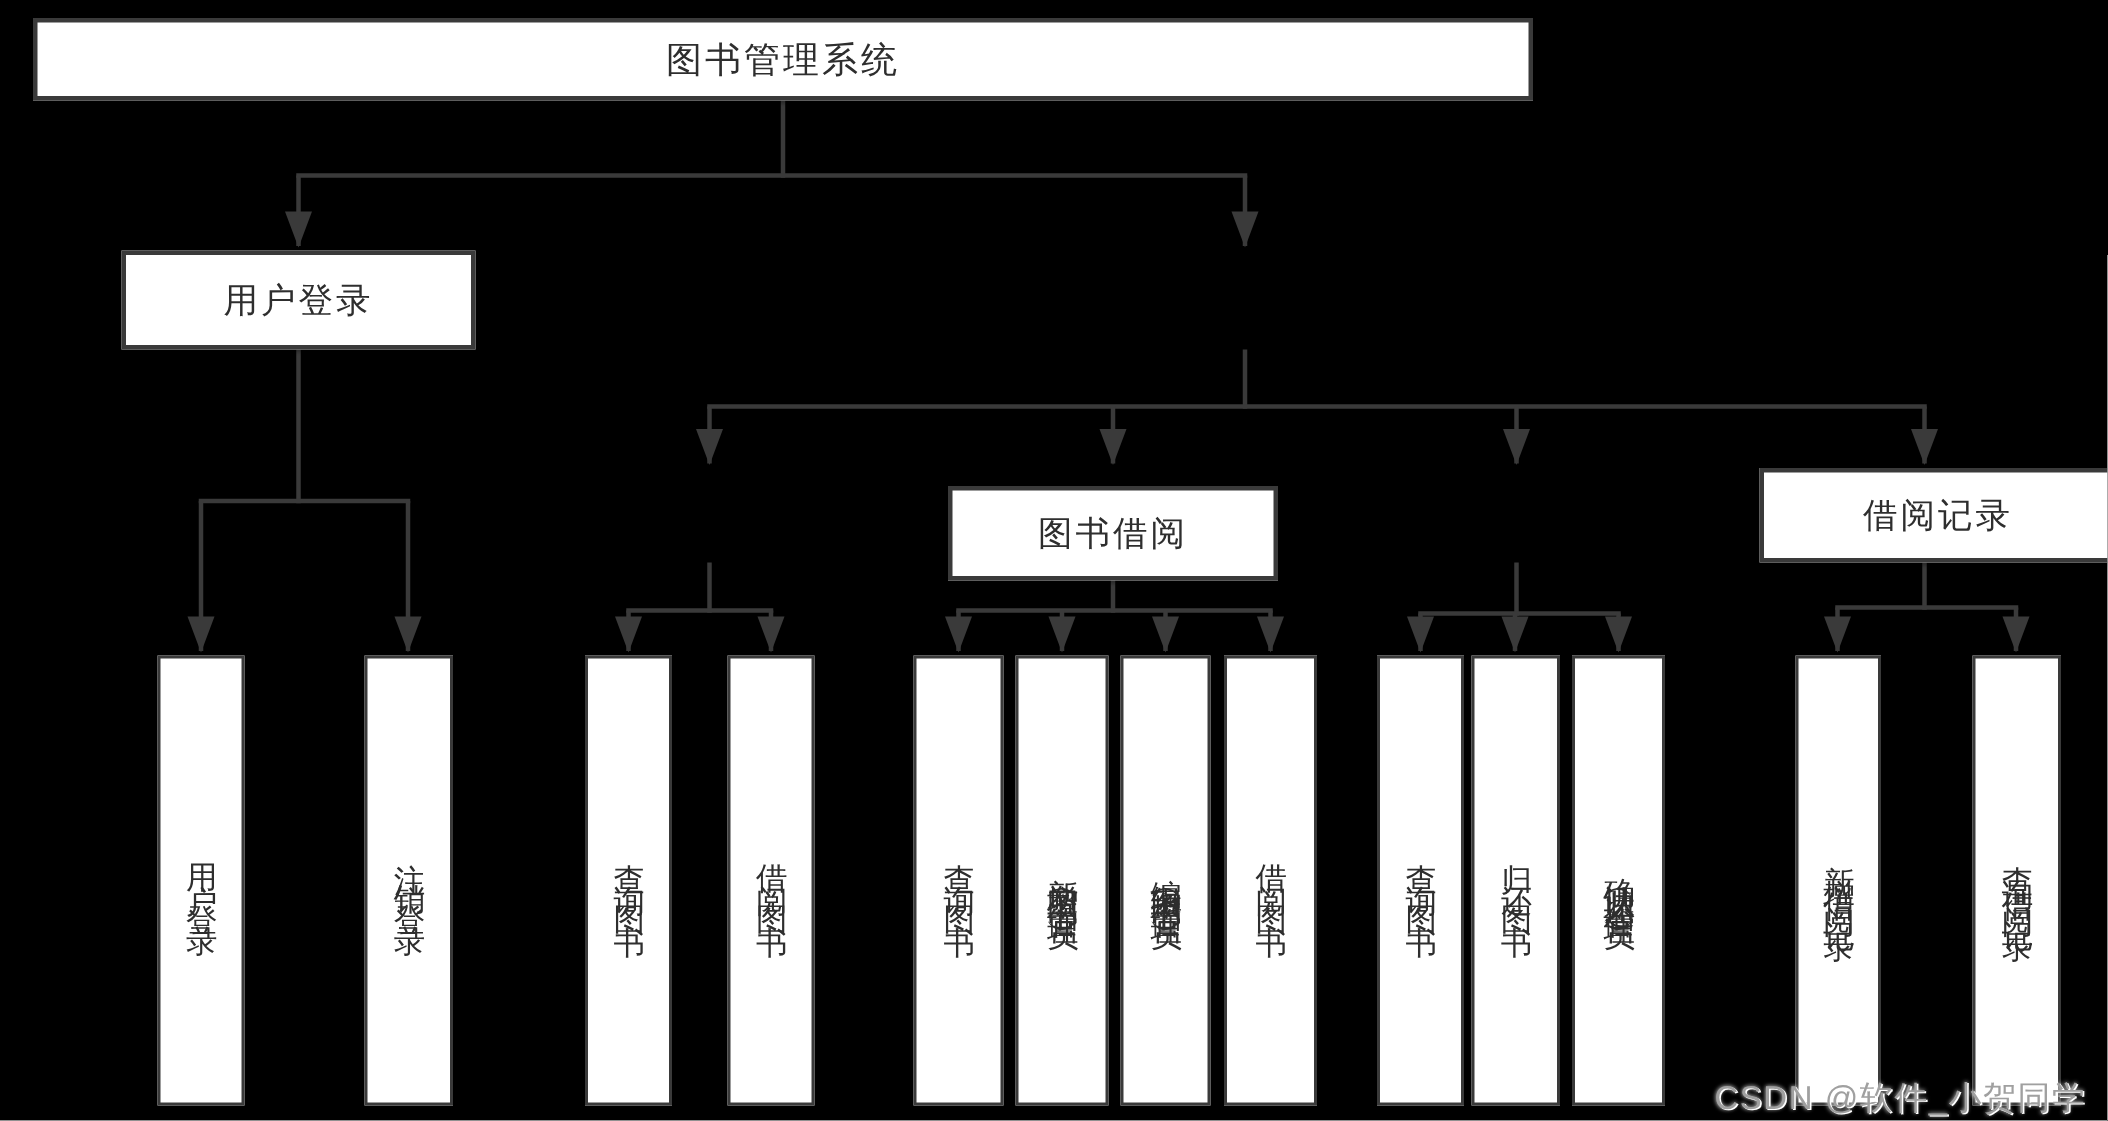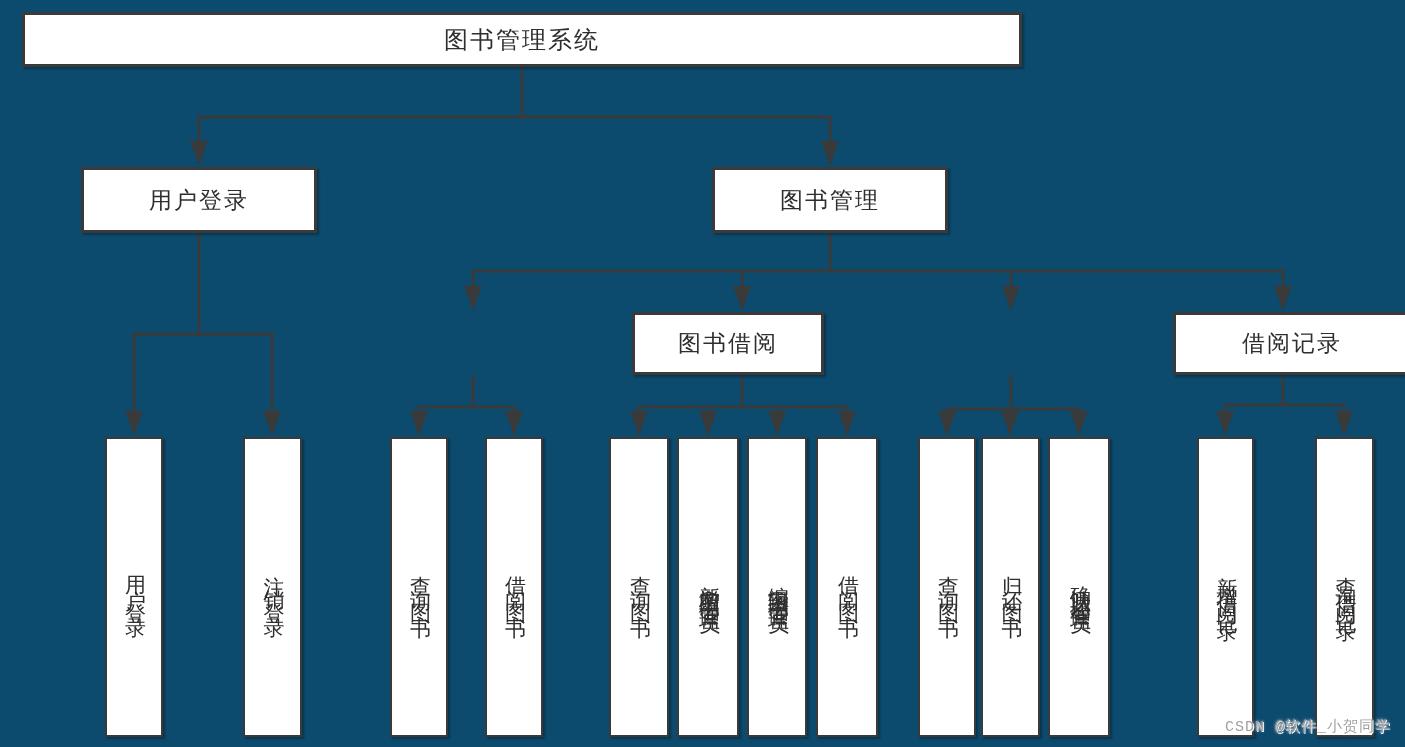--- a/index.html
+++ b/index.html
@@ -1,22 +1,22 @@
 <!DOCTYPE html>
 <html><head>
 <meta charset="utf-8">
 <style>
   html, body { margin: 0; padding: 0; background: #ffffff; }
   .canvas {
     position: relative;
     width: 1405px;
     height: 747px;
-    background: #0c4a6e;
+    background: #000000;
     overflow: hidden;
-    font-family: Liberation Mono, monospace;
+    font-family: Liberation Sans, sans-serif;
   }
   .connectors {
     position: absolute;
     left: 0; top: 0;
     width: 1405px; height: 747px;
     pointer-events: none;
   }
   .box {
     position: absolute;
     box-sizing: border-box;
@@ -43,21 +43,21 @@
     line-height: 1.1;
     white-space: nowrap;
   }
   .sp-4 .vtext { letter-spacing: 14px; }
   .sp-6 .vtext { letter-spacing: 9px; }
   .sp-9 .vtext { letter-spacing: 4px; }
   .watermark {
     position: absolute;
     right: 14px;
     top: 717px;
-    font-size: 15px;
+    font-size: 22px;
     color: #a0a0a0;
     letter-spacing: 1px;
     white-space: nowrap;
     z-index: 3;
     text-shadow: 0 0 3px #ffffff, 1px 1px 0 #ffffff;
   }
 </style>
 </head>
 <body>
 
@@ -127,25 +127,22 @@
     </g>
   </svg>
 
   <div class="box lvl1" style="left:22px; top:12px; width:1000px; height:55px;">
     <span>图书管理系统</span>
   </div>
 
   <div class="box lvl2" style="left:81px; top:167px; width:236px; height:66px;">
     <span>用户登录</span>
   </div>
-  <div class="box lvl2" style="left:712px; top:167px; width:236px; height:66px;">
-    <span>图书管理</span>
-  </div>
 
-  <div class="box lvl3" style="left:632px; top:312px; width:192px; height:63px;">
+  <div class="box lvl3" style="left:632px; top:324px; width:220px; height:63px;">
     <span>图书借阅</span>
   </div>
   <div class="box lvl3" style="left:1173px; top:312px; width:238px; height:63px;">
     <span>借阅记录</span>
   </div>
 
   <div class="box vbox sp-4" style="left:105px; width:58px;">
     <span class="vtext">用户登录</span>
   </div>
   <div class="box vbox sp-4" style="left:243px; width:59px;">

